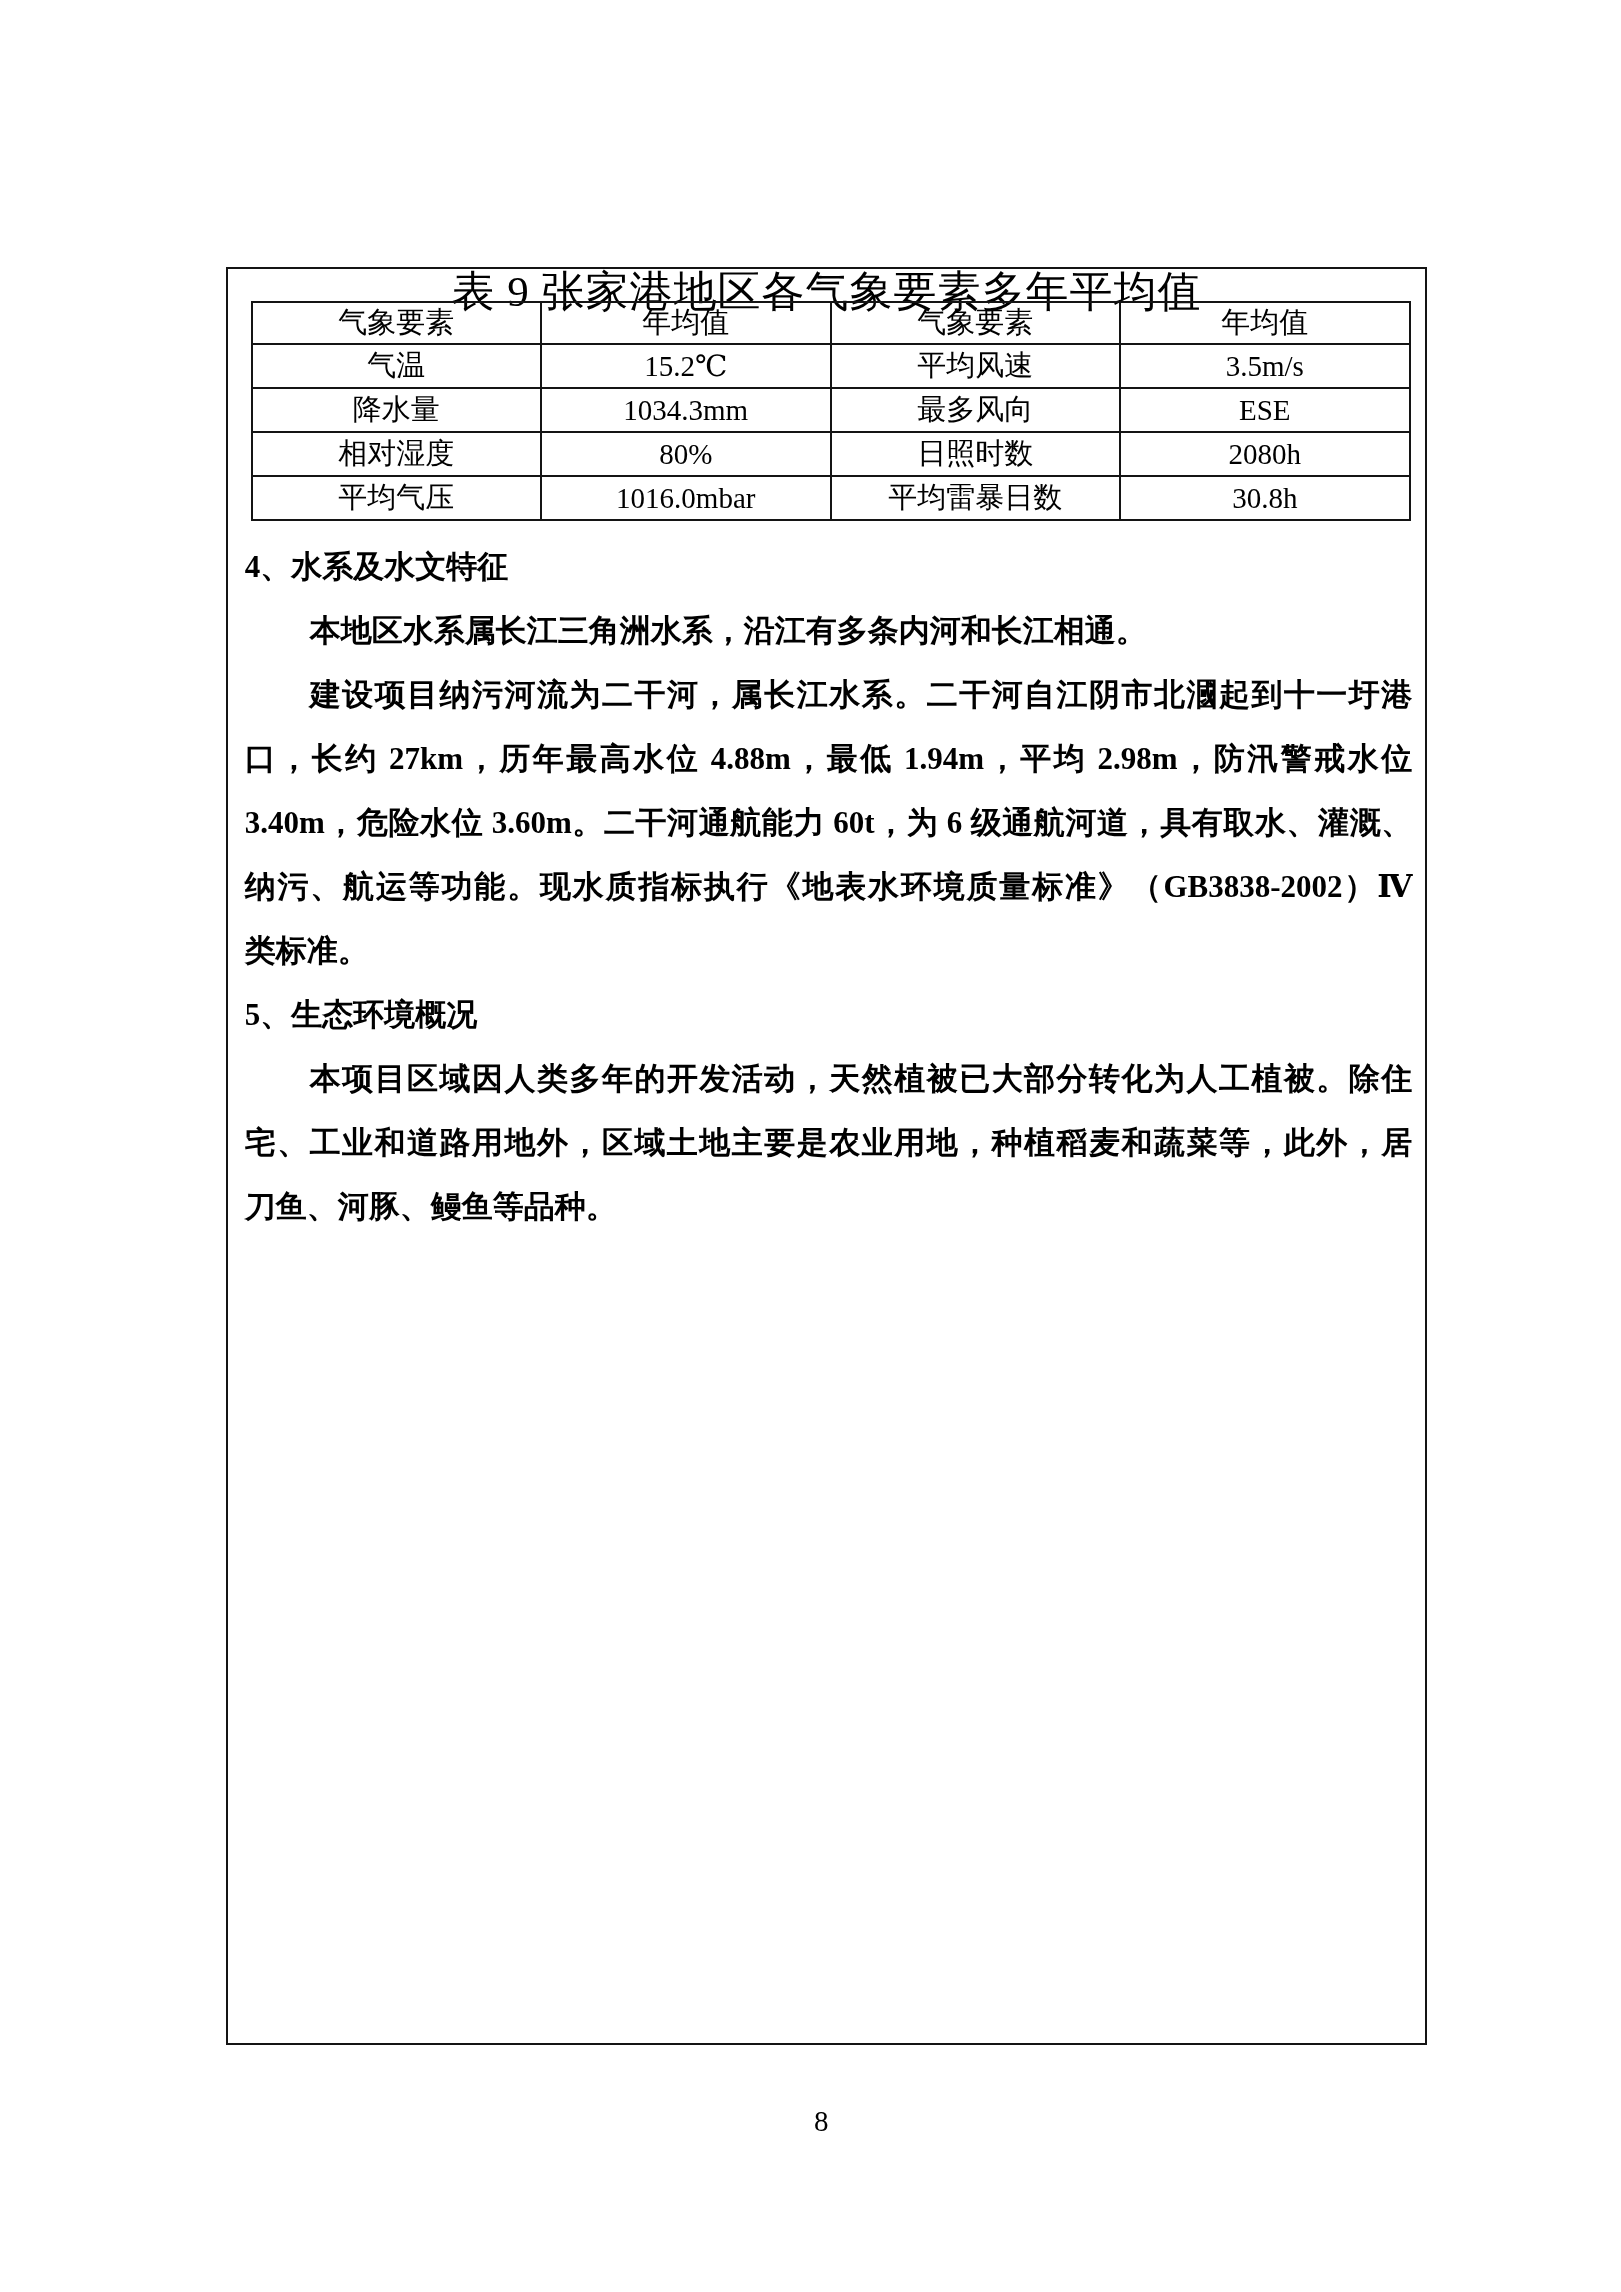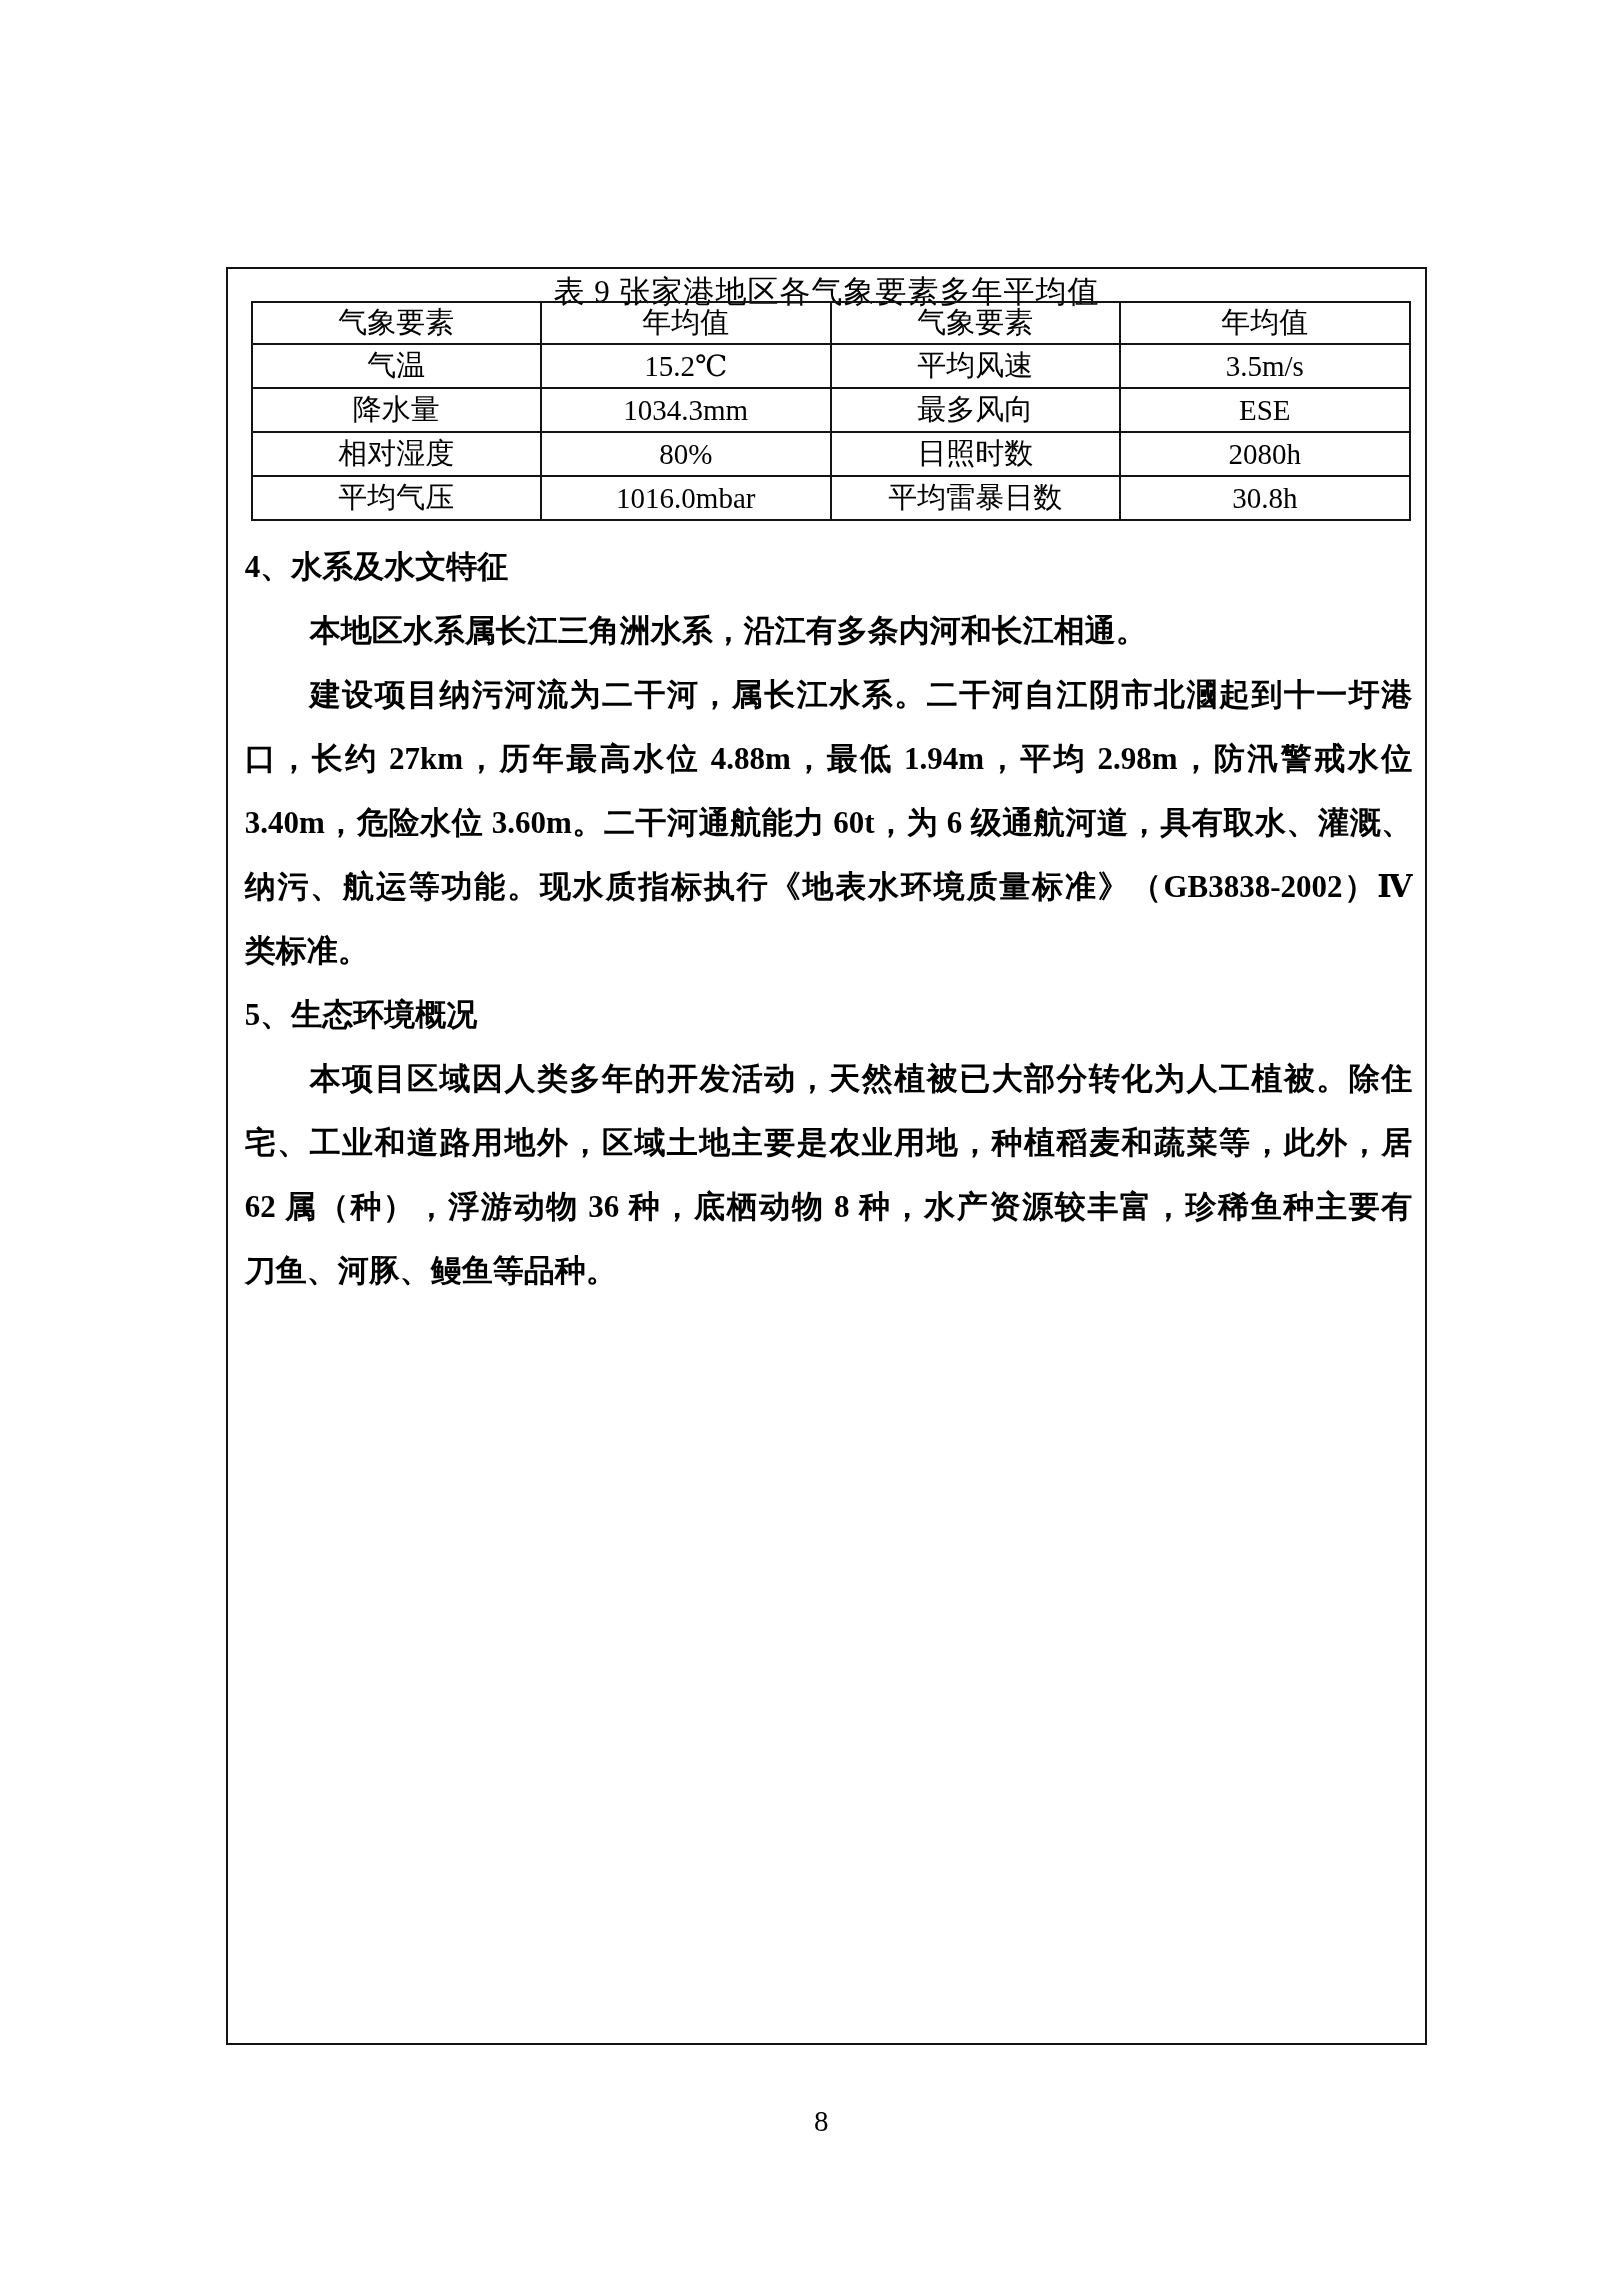--- a/index.html
+++ b/index.html
@@ -21,21 +21,21 @@
     border: 2.9px solid #141414;
     box-sizing: border-box;
     background: #ffffff;
   }
   .caption {
     position: absolute;
     top: 2px;
     left: 0;
     width: 100%;
     text-align: center;
-    font-size: 31px;
+    font-size: 43px;
     line-height: 41px;
     letter-spacing: 1px;
   }
   table.weather {
     position: absolute;
     left: 22.5px;
     top: 32px;
     width: 1160px;
     border-collapse: collapse;
     table-layout: fixed;
@@ -133,21 +133,20 @@
       <div class="line short indent">本地区水系属长江三角洲水系，沿江有多条内河和长江相通。</div>
       <div class="line fill indent">建设项目纳污河流为二干河，属长江水系。二干河自江阴市北漍起到十一圩港</div>
       <div class="line fill">口，长约 27km，历年最高水位 4.88m，最低 1.94m，平均 2.98m，防汛警戒水位</div>
       <div class="line fill">3.40m，危险水位 3.60m。二干河通航能力 60t，为 6 级通航河道，具有取水、灌溉、</div>
       <div class="line fill">纳污、航运等功能。现水质指标执行《地表水环境质量标准》（GB3838-2002）Ⅳ</div>
       <div class="line short">类标准。</div>
 
       <div class="line short">5、生态环境概况</div>
       <div class="line fill indent">本项目区域因人类多年的开发活动，天然植被已大部分转化为人工植被。除住</div>
       <div class="line fill">宅、工业和道路用地外，区域土地主要是农业用地，种植稻麦和蔬菜等，此外，居</div>
-      <div class="line fill">62 属（种），浮游动物 36 种，底栖动物 8 种，水产资源较丰富，珍稀鱼种主要有</div>
       <div class="line short">刀鱼、河豚、鳗鱼等品种。</div>
 
     </div>
 
   </div>
 
   <div class="page-number">8</div>
 
 </div>
 

